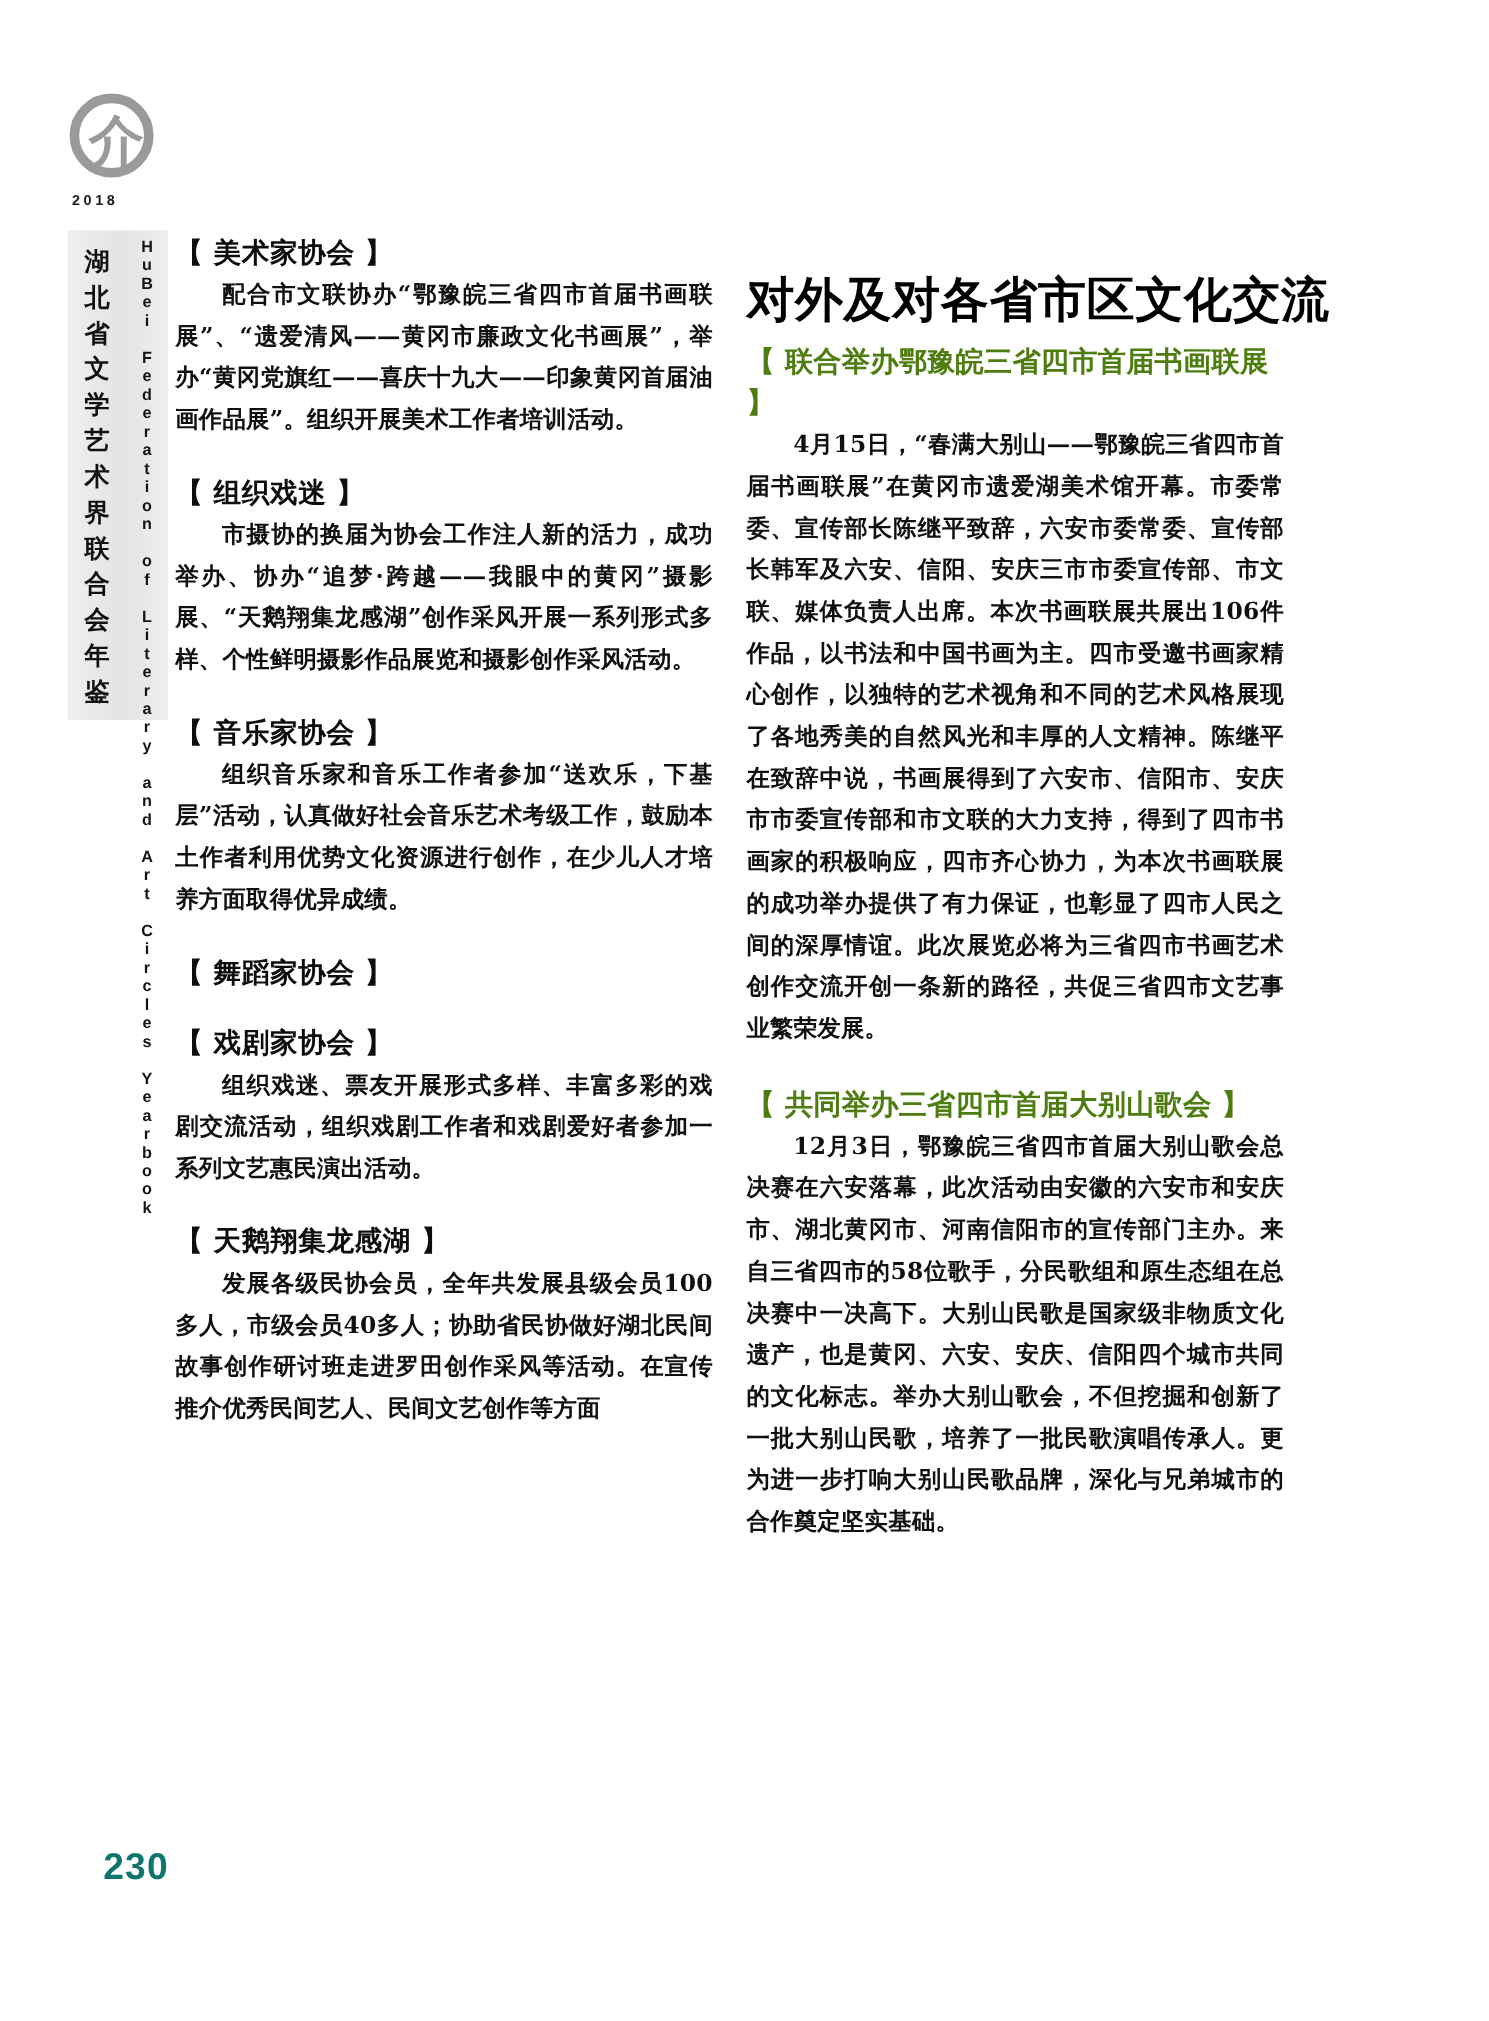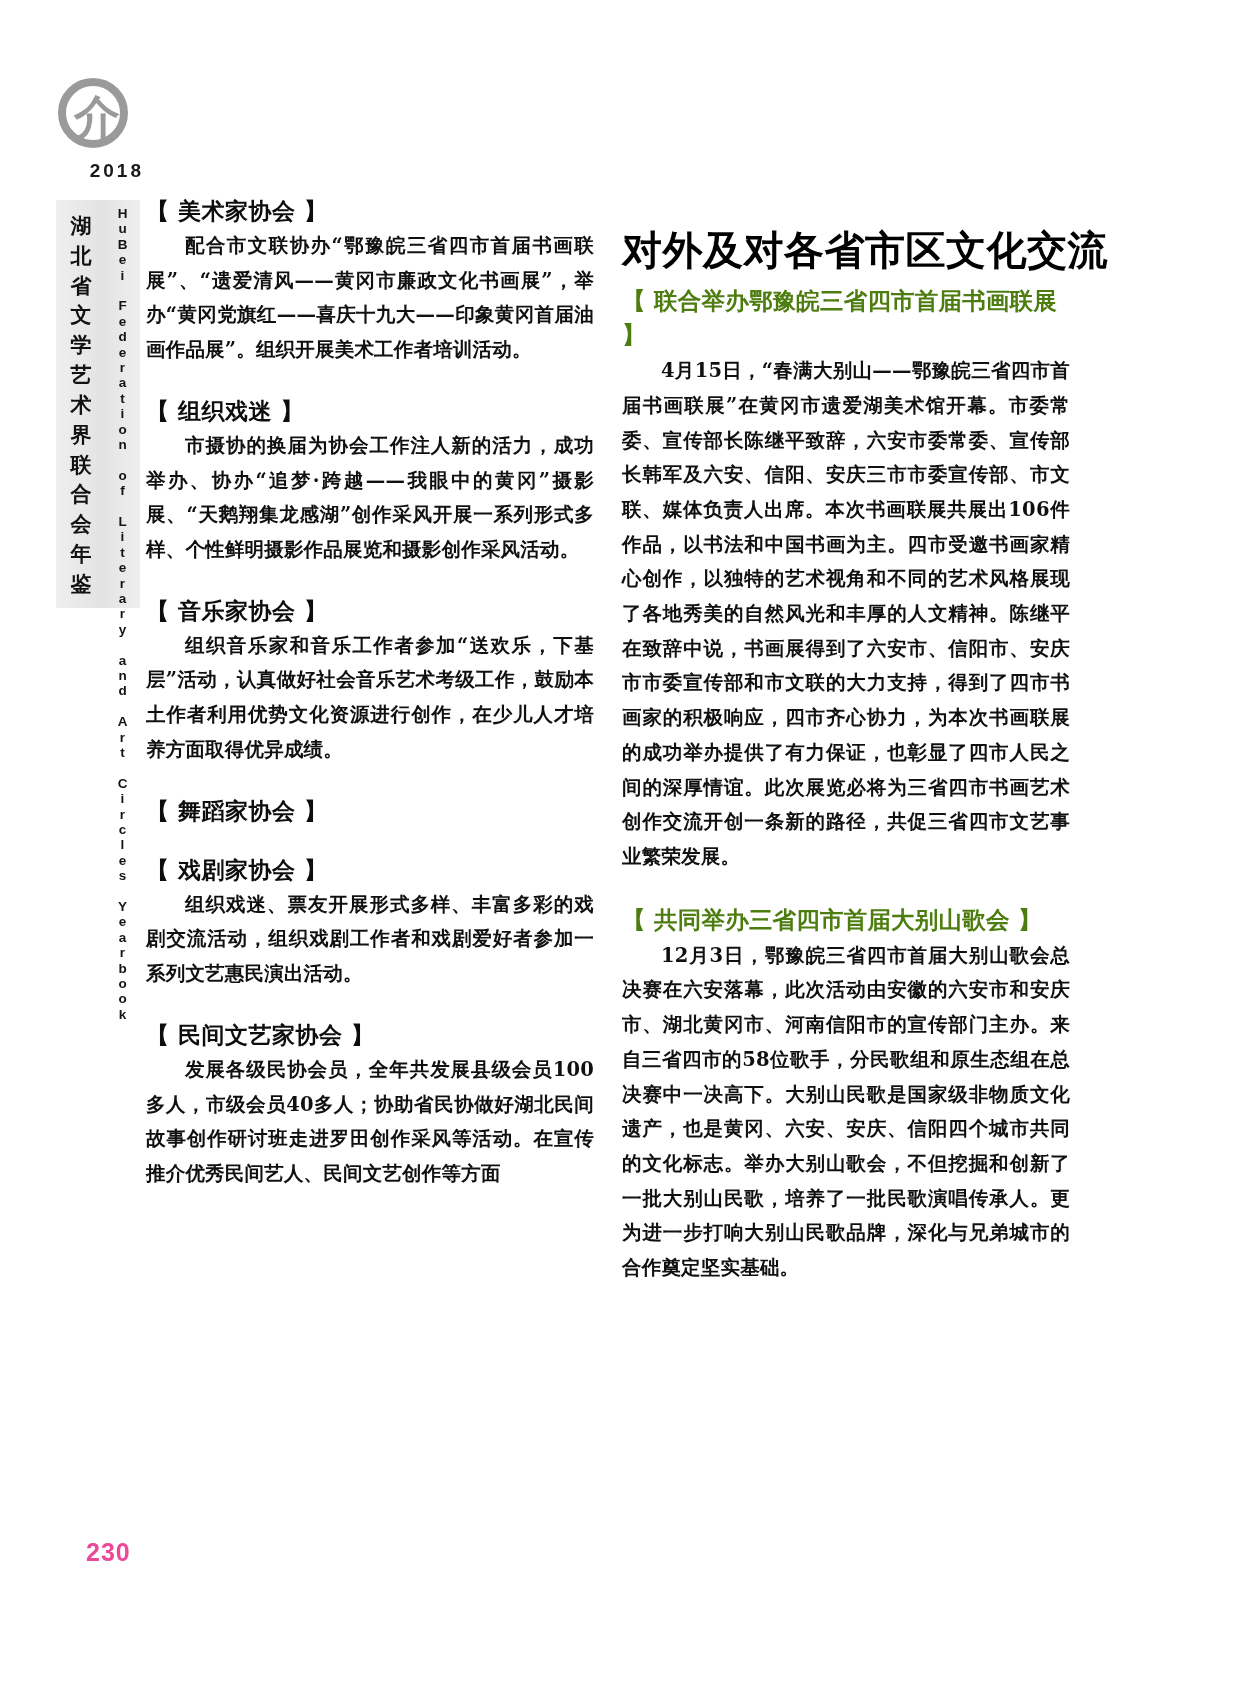--- a/index.html
+++ b/index.html
@@ -47,25 +47,24 @@
     font-family: "DejaVu Serif", serif;
     font-size: 46px;
     font-weight: bold;
     color: #9a9a9a;
     line-height: 1;
   }
   .logo-year {
     margin-left: 8px;
     margin-top: 4px;
     font-family: "Liberation Sans", sans-serif;
-    font-size: 19px;
+    font-size: 12px;
     font-weight: bold;
     letter-spacing: 3px;
     color: #1a1a1a;
-    text-align: right;
   }
   .vert-band {
     position: relative;
     margin-top: 18px;
     margin-left: 4px;
     width: 84px;
     height: 408px;
     background: linear-gradient(to right, #efefef, #e3e3e3 55%, #efefef);
   }
   .vert-cn {
@@ -152,23 +151,23 @@
     color: #4d7c0f;
     line-height: 1.45;
     letter-spacing: 0.2px;
   }
 
   .page-no {
     position: absolute;
     left: 86px;
     top: 1538px;
     font-family: "Liberation Sans", sans-serif;
-    font-size: 25px;
-    font-weight: bold;
-    color: #ec4899;
+    font-size: 31px;
+    font-weight: bold;
+    color: #0f766e;
     letter-spacing: 1px;
   }
 </style>
 </head>
 <body>
 
 <div class="page">
 
   <div class="sidebar">
     <div class="logo-mark">
@@ -219,21 +218,21 @@
     <div class="sec-block">
       <h3 class="sec-head">【 舞蹈家协会 】</h3>
     </div>
 
     <div class="sec-block">
       <h3 class="sec-head">【 戏剧家协会 】</h3>
       <p class="body">组织戏迷、票友开展形式多样、丰富多彩的戏剧交流活动，组织戏剧工作者和戏剧爱好者参加一系列文艺惠民演出活动。</p>
     </div>
 
     <div class="sec-block">
-      <h3 class="sec-head">【 民间文艺家协会 】</h3>
+      <h3 class="sec-head">【 天鹅翔集龙感湖 】</h3>
       <p class="body">发展各级民协会员，全年共发展县级会员100多人，市级会员40多人；协助省民协做好湖北民间故事创作研讨班走进罗田创作采风等活动。在宣传推介优秀民间艺人、民间文艺创作等方面</p>
     </div>
 
   </div>
 
   <div class="col col-right">
 
 
     <h2 class="main-head">对外及对各省市区文化交流</h2>
 

